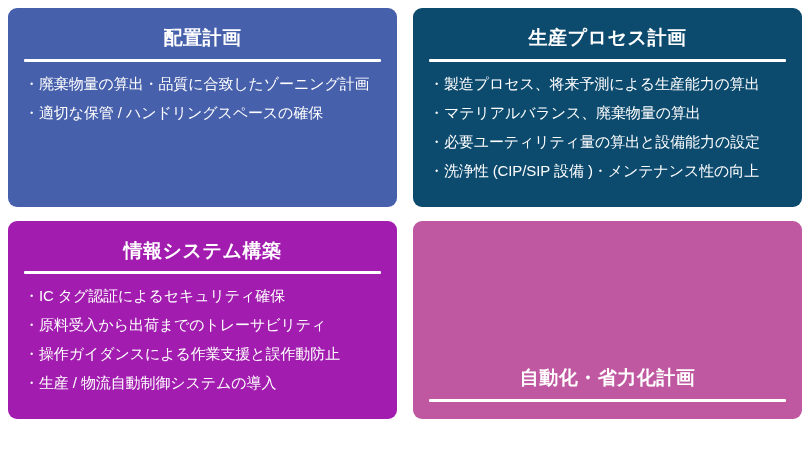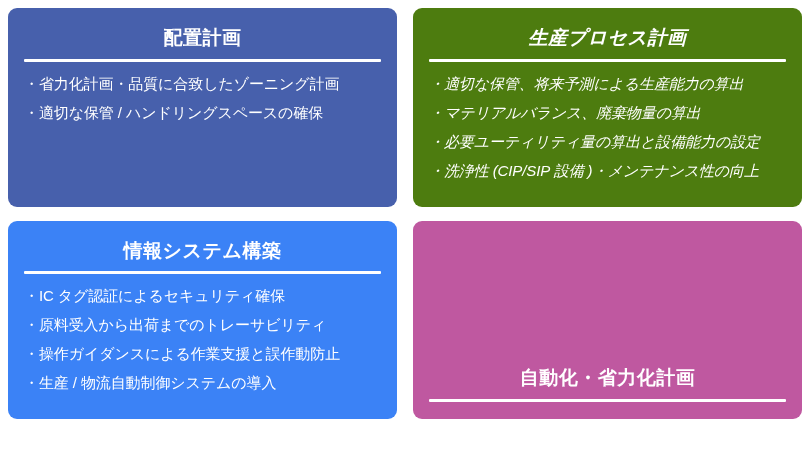--- a/index.html
+++ b/index.html
@@ -70,37 +70,37 @@
 </style>
 </head>
 <body style="background: rgb(255, 255, 255);">
 
 <div class="board">
 
   <section class="panel" style="background: rgb(71, 96, 172);">
     <h2 class="panel-title">配置計画</h2>
     <div class="panel-divider"></div>
     <ul class="bullet-list">
-      <li class="bullet-item"><span class="bullet-mark">・</span><span>省力化計画・品質に合致したゾーニング計画</span></li>
+      <li class="bullet-item"><span class="bullet-mark">・</span><span>廃棄物量の算出・品質に合致したゾーニング計画</span></li>
       <li class="bullet-item"><span class="bullet-mark">・</span><span>適切な保管 / ハンドリングスペースの確保</span></li>
     </ul>
   </section>
 
-  <section class="panel" style="background: #4d7c0f; font-style: italic;">
+  <section class="panel" style="background: #0c4a6e;">
     <h2 class="panel-title">生産プロセス計画</h2>
     <div class="panel-divider"></div>
     <ul class="bullet-list">
-      <li class="bullet-item"><span class="bullet-mark">・</span><span>適切な保管、将来予測による生産能力の算出</span></li>
+      <li class="bullet-item"><span class="bullet-mark">・</span><span>製造プロセス、将来予測による生産能力の算出</span></li>
       <li class="bullet-item"><span class="bullet-mark">・</span><span>マテリアルバランス、廃棄物量の算出</span></li>
       <li class="bullet-item"><span class="bullet-mark">・</span><span>必要ユーティリティ量の算出と設備能力の設定</span></li>
       <li class="bullet-item"><span class="bullet-mark">・</span><span>洗浄性 (CIP/SIP 設備 )・メンテナンス性の向上</span></li>
     </ul>
   </section>
 
-  <section class="panel" style="background: #3b82f6;">
+  <section class="panel" style="background: #a21caf;">
     <h2 class="panel-title">情報システム構築</h2>
     <div class="panel-divider"></div>
     <ul class="bullet-list">
       <li class="bullet-item"><span class="bullet-mark">・</span><span>IC タグ認証によるセキュリティ確保</span></li>
       <li class="bullet-item"><span class="bullet-mark">・</span><span>原料受入から出荷までのトレーサビリティ</span></li>
       <li class="bullet-item"><span class="bullet-mark">・</span><span>操作ガイダンスによる作業支援と誤作動防止</span></li>
       <li class="bullet-item"><span class="bullet-mark">・</span><span>生産 / 物流自動制御システムの導入</span></li>
     </ul>
   </section>
 

